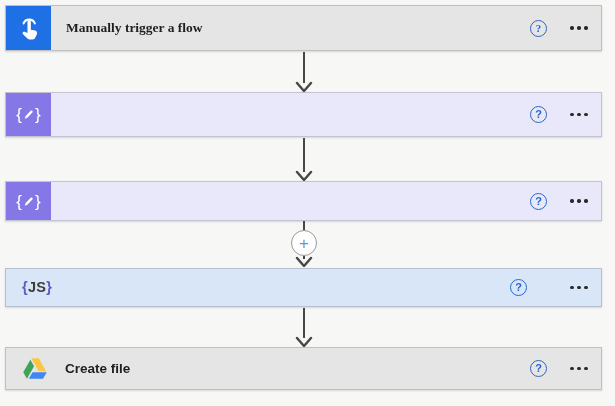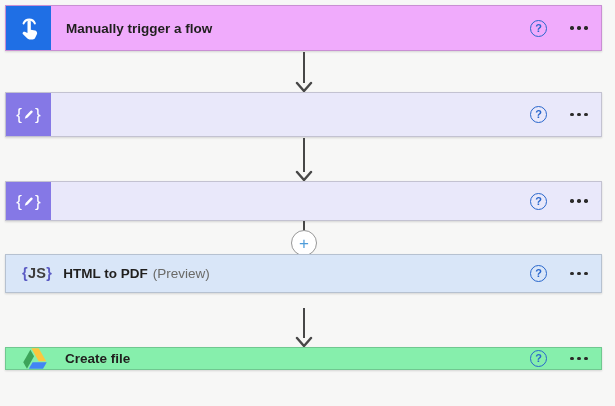--- a/index.html
+++ b/index.html
@@ -13,25 +13,25 @@
 
   
   .card{
     position:absolute;left:5px;width:597px;
     box-sizing:border-box;
     display:flex;align-items:center;
     border:1px solid rgba(0,0,0,0.16);
     box-shadow:0 1px 2px rgba(0,0,0,0.14);
     cursor:pointer;
   }
-  .card-1{top:5px;height:46px;background:#f0abfc;}
+  .card-1{top:5px;height:46px;background:#e5e5e5;font-family:Liberation Serif, serif;}
   .card-2{top:92px;height:45px;background:#e9e8fa;}
   .card-3{top:181px;height:40px;background:#e9e8fa;}
-  .card-4{top:254px;height:39px;background:#d9e6f8;}
-  .card-5{top:347px;height:23px;background:#86efac;}
+  .card-4{top:268px;height:39px;background:#d9e6f8;gap:20px;}
+  .card-5{top:347px;height:43px;background:#e5e5e5;}
 
   .icon-square{
     align-self:stretch;width:45px;flex:0 0 45px;
     display:flex;align-items:center;justify-content:center;
   }
   .icon-square.blue{background:#1f6fe5;}
   .icon-square.purple{background:#8578e6;}
 
   .compose-glyph{
     color:#fff;font-size:17px;font-weight:400;line-height:1;
@@ -165,21 +165,20 @@
     <svg width="24" height="46" viewBox="0 0 24 46">
       <path d="M12 0 V10" stroke="#474747" stroke-width="2" fill="none"></path>
       <path d="M12 35 V38" stroke="#474747" stroke-width="2" fill="none"></path>
       <path d="M5 37 L12 45 L19 37" stroke="#474747" stroke-width="2.4" fill="none" stroke-linecap="round"></path>
     </svg>
   </div>
   <button class="insert-btn">+</button>
 
   <div class="card card-4">
     <span class="js-glyph"><span class="brace">{</span><span class="js">JS</span><span class="brace">}</span></span>
-    <div class="step-title"><span>HTML to PDF</span><span class="preview-tag">(Preview)</span></div>
     <div class="spacer"></div>
     <button class="help-btn">?</button>
     <button class="menu-btn">
       <span class="dot"></span>
         <span class="dot"></span>
         <span class="dot"></span>
     </button>
   </div>
 
   <div class="arrow" style="top:308px;">

